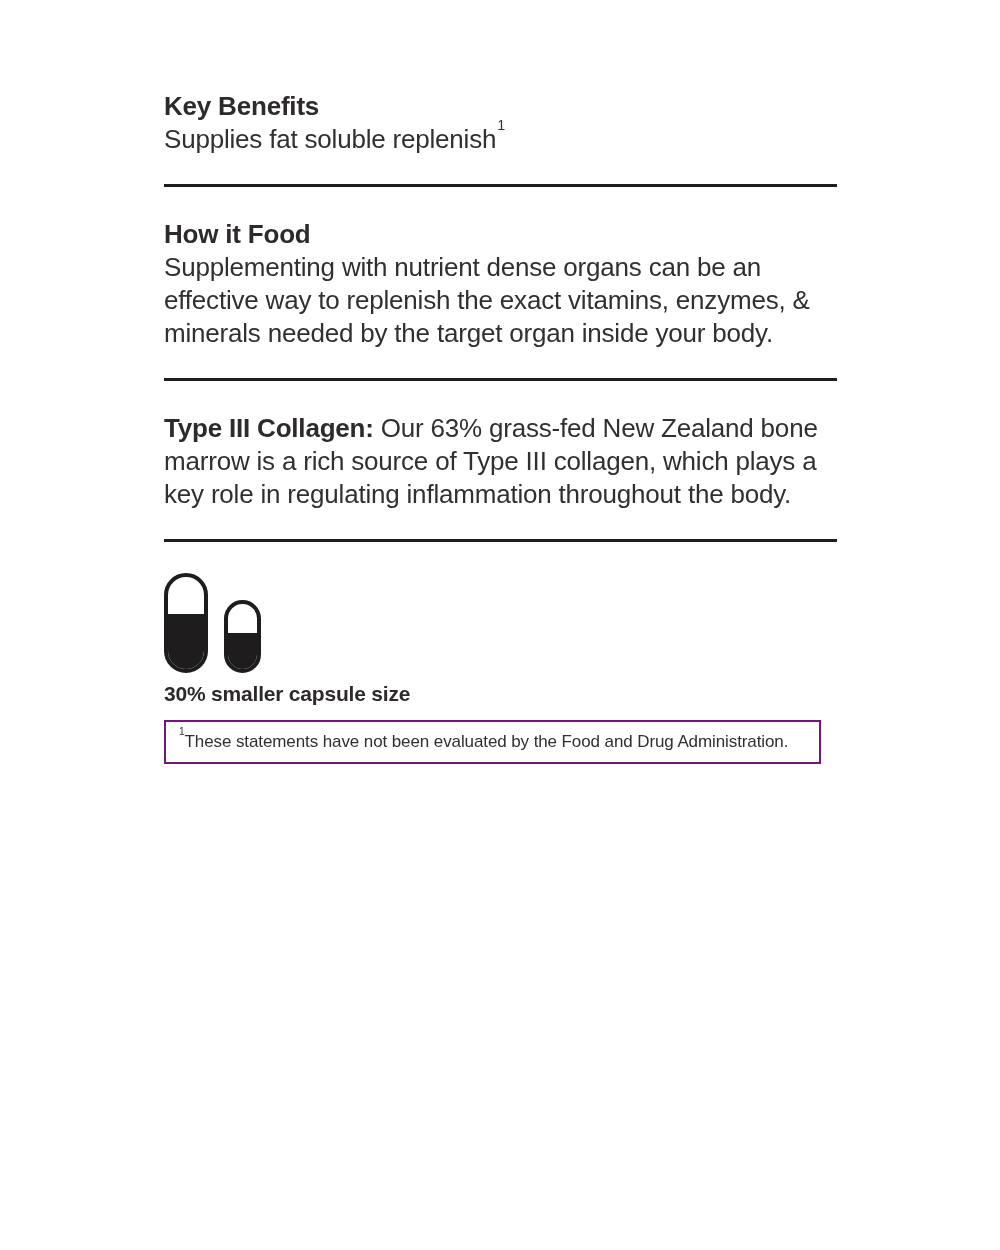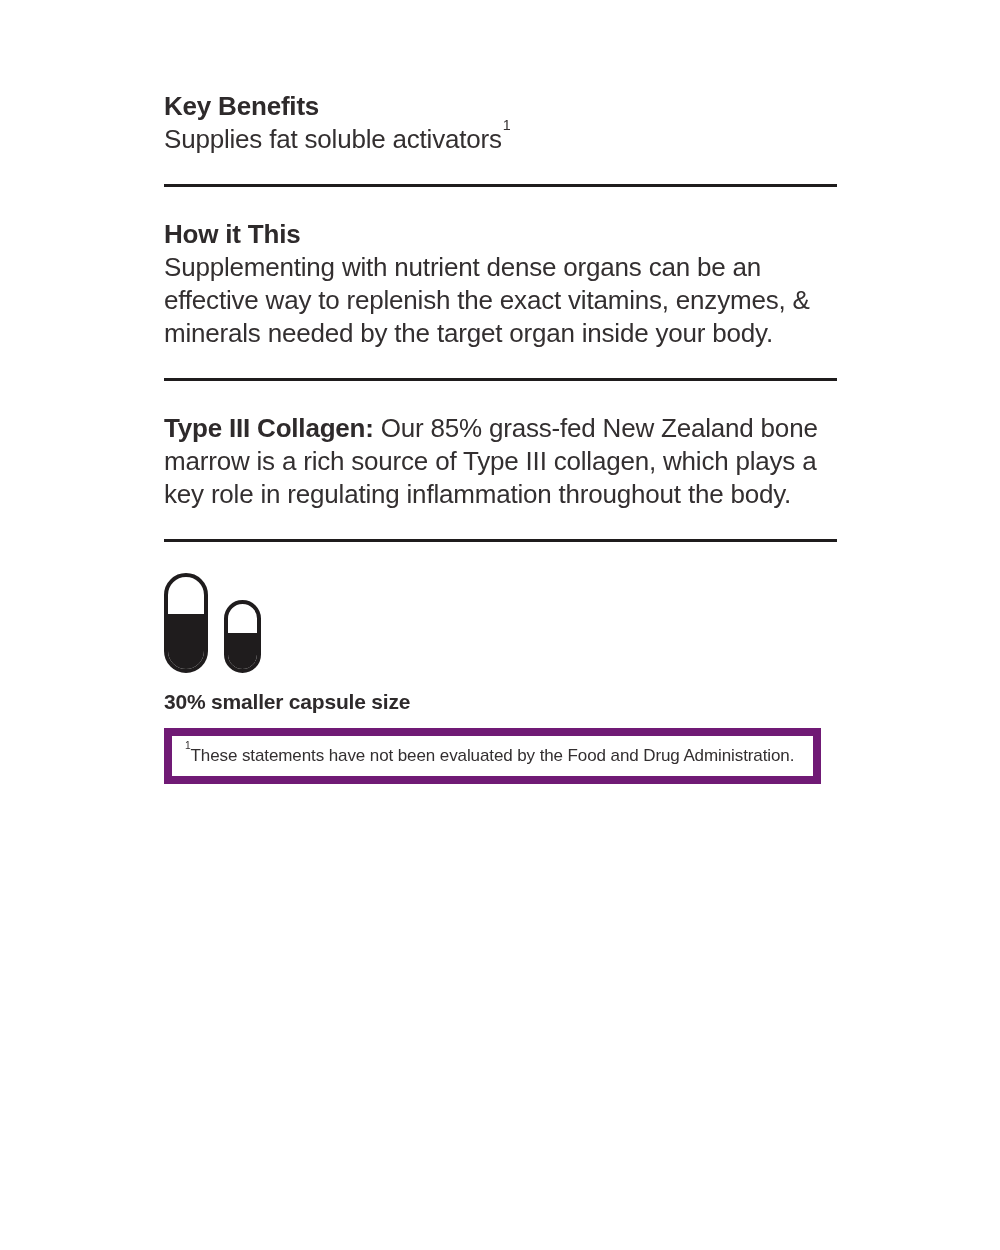--- a/index.html
+++ b/index.html
@@ -54,63 +54,63 @@
   }
   .capsule-large { width: 44px; height: 100px; border-radius: 22px; }
   .capsule-small { width: 37px; height: 73px; border-radius: 19px; }
   .capsule .fill {
     position: absolute; left: -2px; right: -2px; bottom: -2px;
     background: #1f1c1d;
   }
   .capsule-large .fill { height: 57px; }
   .capsule-small .fill { height: 38px; }
 
-  .capsule-notes { margin-top: 17px; }
+  .capsule-notes { margin-top: 9px; }
   .capsule-notes p {
     font-size: 21px; line-height: 23px;
     font-weight: 700; letter-spacing: -0.2px;
     color: #2e2a2b;
   }
 
   .disclaimer {
     margin-top: 15px;
     width: 657px;
-    border: 8px solid #701a75;
+    border: 2px solid #701a75;
     padding: 9px 12px 10px 13px;
   }
   .disclaimer p {
     font-size: 17px; line-height: 21px;
     letter-spacing: -0.1px;
     white-space: nowrap;
     color: #332f30;
   }
   .disclaimer sup.fnote { font-size: 60%; top: -0.5em; margin-left: 0; }
 </style>
 </head>
 <body>
 
 <div class="page">
   <div class="content">
 
     <section>
       <h2 class="heading">Key Benefits</h2>
-      <p class="benefit-line"><span>Supplies fat soluble activators</span><sup class="fnote">1</sup></p>
+      <p class="benefit-line"><span>Supplies fat soluble replenish</span><sup class="fnote">1</sup></p>
     </section>
 
     <hr class="divider">
 
     <section>
-      <h2 class="heading">How it This</h2>
+      <h2 class="heading">How it Food</h2>
       <p class="body-text">Supplementing with nutrient dense organs can be an effective way to replenish the exact vitamins, enzymes, &amp; minerals needed by the target organ inside your body.</p>
     </section>
 
     <hr class="divider">
 
     <section>
-      <p class="body-text"><span class="lead">Type III Collagen:</span> <span>Our 85% grass-fed New Zealand bone marrow is a rich source of Type III collagen, which plays a key role in regulating inflammation throughout the body.</span></p>
+      <p class="body-text"><span class="lead">Type III Collagen:</span> <span>Our 63% grass-fed New Zealand bone marrow is a rich source of Type III collagen, which plays a key role in regulating inflammation throughout the body.</span></p>
     </section>
 
     <hr class="divider">
 
     <section>
       <div class="capsules">
         <div class="capsule capsule-large">
           <div class="fill"></div>
         </div>
         <div class="capsule capsule-small">

